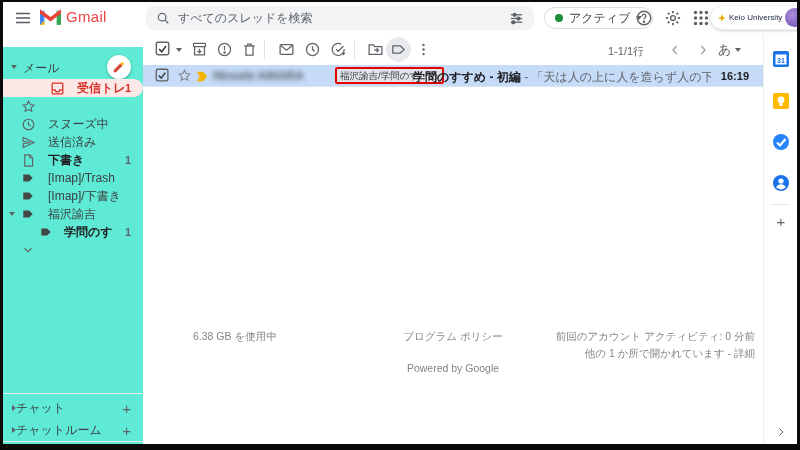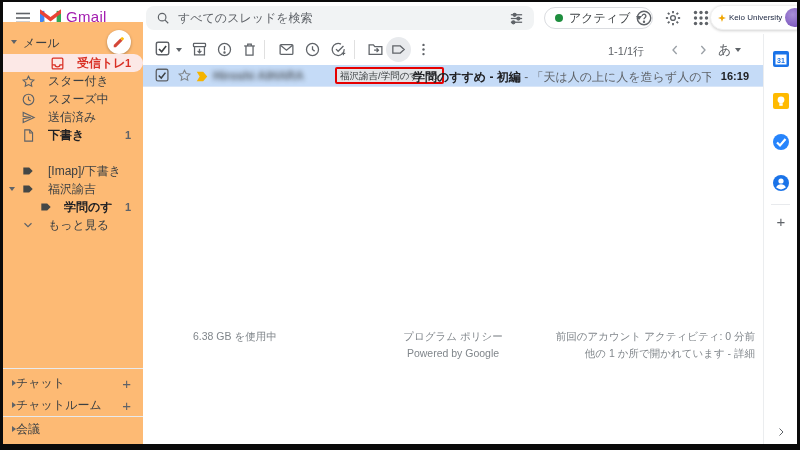--- a/index.html
+++ b/index.html
@@ -4,21 +4,21 @@
 <style>
   * { margin:0; padding:0; box-sizing:border-box; }
   html,body { width:800px; height:450px; font-family:"Liberation Sans","DejaVu Sans",sans-serif; }
   .screen { position:relative; width:800px; height:450px; background:#0a0a0a; }
   .frame  { position:absolute; left:3px; top:2px; right:3px; bottom:6px; background:#fff; overflow:hidden; }
 
   
   .topbar { position:absolute; left:0; top:0; right:0; height:32px; background:#fff; }
   .hamburger { position:absolute; left:11px; top:7px; width:18px; height:18px; cursor:pointer; }
   .logo { position:absolute; left:37px; top:6px; display:flex; align-items:center; gap:5px; }
-  .logo-text { font-size:15px; color:#a21caf; letter-spacing:.3px; }
+  .logo-text { font-size:15px; color:#ef4444; letter-spacing:.3px; }
   .searchbar { position:absolute; left:143px; top:4px; width:388px; height:24px; background:#f1f3f4;
                border-radius:8px; display:flex; align-items:center; }
   .searchbar .sic { margin:0 8px 0 10px; width:14px; height:14px; flex:none; }
   .searchbar input { flex:1; border:none; outline:none; background:transparent; font-size:12px; color:#6d28d9;
                      font-family:inherit; }
   .searchbar input::placeholder { color:#5f6368; }
   .searchbar .tic { margin:0 10px 0 6px; width:15px; height:15px; flex:none; cursor:pointer; }
   .status-pill { position:absolute; left:541px; top:5px; height:22px; border:1px solid #dadce0; border-radius:12px;
                  display:flex; align-items:center; gap:6px; padding:0 10px; font-size:12px; color:#3c4043; cursor:pointer; }
   .gdot { width:8px; height:8px; border-radius:50%; background:#1e8e3e; }
@@ -28,21 +28,21 @@
                border-left:4px solid #5f6368; }
   .hicon { position:absolute; top:7px; width:18px; height:18px; cursor:pointer; }
   .account-badge { position:absolute; left:707px; top:3px; height:25px; background:#fff; border:1px solid #f0f0f0;
                    border-radius:13px; box-shadow:0 1px 3px rgba(0,0,0,.18); display:flex; align-items:center;
                    gap:3px; padding:0 3px 0 7px; cursor:pointer; }
   .badge-text { font-size:8px; color:#202a44; white-space:nowrap; }
   .avatar { width:19px; height:19px; border-radius:50%;
             background:radial-gradient(circle at 40% 35%, #a98fd8 0%, #8765c5 60%, #6f4fb0 100%); }
 
   
-  .leftnav { position:absolute; left:0; top:20px; width:140px; bottom:0; background:#fdba74; }
+  .leftnav { position:absolute; left:0; top:45px; width:140px; bottom:0; background:#5eead4; }
   .mail-head { position:absolute; left:0; top:8px; width:140px; height:24px; }
   .mail-head .tri-down { position:absolute; left:8px; top:10px; }
   .mail-head .mh-label { position:absolute; left:20px; top:5px; font-size:12px; color:#3c4043; }
   .compose { position:absolute; left:104px; top:0; width:24px; height:24px; border:none; background:#fff;
              border-radius:50%; box-shadow:0 1px 3px rgba(0,0,0,.3); cursor:pointer; display:flex;
              align-items:center; justify-content:center; }
   .nav-row { position:absolute; left:0; width:140px; height:18px; display:flex; align-items:center;
              font-size:12px; color:#3c4043; cursor:pointer; }
   .nav-row .nicon { margin-left:18px; width:15px; height:15px; flex:none; display:flex; align-items:center; }
   .nav-row .nlabel { margin-left:12px; flex:1; white-space:nowrap; overflow:hidden; }
@@ -83,21 +83,21 @@
   .chip { display:block; background:#e2e4e7; color:#3c4043; font-size:9.5px; line-height:13px; padding:0 3px;
           border-radius:2px; white-space:nowrap; }
   .subjline { position:absolute; left:270px; top:4px; right:52px; font-size:12px; white-space:nowrap; overflow:hidden; }
   .subj { font-weight:bold; color:#202124; }
   .snip { color:#5f6368; }
   .rtime { position:absolute; right:14px; top:5px; font-size:11px; font-weight:bold; color:#202124; }
 
   .foot { position:absolute; left:0; top:294px; right:0; height:30px; font-size:10.5px; color:#80868b; }
   .f-storage { position:absolute; left:50px; top:2px; }
   .f-center { position:absolute; left:0; right:0; top:2px; text-align:center; }
-  .f-center .l2 { margin-top:3px; color:#80868b; }
+  .f-center .l2 { margin-top:18px; color:#80868b; }
   .f-right { position:absolute; right:8px; top:2px; text-align:right; }
   .f-right .l2 { margin-top:3px; }
 
   
   .rail { position:absolute; right:0; top:32px; width:34px; bottom:0; background:#fff; border-left:1px solid #ebedef; }
   .ricon { position:absolute; left:8px; width:18px; height:18px; cursor:pointer; }
   .rail-div { position:absolute; left:7px; right:7px; top:170px; border-top:1px solid #e8eaed; }
   .rplus { position:absolute; left:8px; top:179px; width:18px; height:18px; font-size:15px; color:#5f6368;
            text-align:center; line-height:18px; cursor:pointer; }
   .rchev { position:absolute; left:11px; top:390px; width:12px; height:12px; cursor:pointer; }
@@ -216,21 +216,20 @@
       </span>
       <span class="nlabel">受信トレイ</span>
       <span class="ncount">1</span>
     </div>
     <div class="nav-row" style="top:50px">
       <span class="nicon">
         <svg viewBox="0 0 24 24" width="15" height="15" fill="none" stroke="#5f6368" stroke-width="1.8">
               <path d="M12 3.5l2.6 5.4 5.9.8-4.3 4.1 1 5.9-5.2-2.8-5.2 2.8 1-5.9-4.3-4.1 5.9-.8z"></path>
             </svg>
       </span>
-      <span class="nlabel">スター付き</span>
     </div>
     <div class="nav-row" style="top:68px">
       <span class="nicon">
         <svg viewBox="0 0 24 24" width="15" height="15" fill="none" stroke="#5f6368" stroke-width="1.8">
               <circle cx="12" cy="12" r="8.5"></circle>
               <path d="M12 7v5.3l3.4 2"></path>
             </svg>
       </span>
       <span class="nlabel">スヌーズ中</span>
     </div>
@@ -245,20 +244,28 @@
     <div class="nav-row bold" style="top:104px">
       <span class="nicon">
         <svg viewBox="0 0 24 24" width="15" height="15" fill="none" stroke="#5f6368" stroke-width="1.8">
               <path d="M6 3h8l4.5 4.5V21H6z"></path>
               <path d="M14 3v5h4.5"></path>
             </svg>
       </span>
       <span class="nlabel">下書き</span>
       <span class="ncount">1</span>
     </div>
+    <div class="nav-row" style="top:122px">
+      <span class="nicon">
+        <svg viewBox="0 0 24 24" width="14" height="14">
+              <path d="M4 6h10l6 6-6 6H4z" fill="#444746"></path>
+            </svg>
+      </span>
+      <span class="nlabel">[Imap]/Trash</span>
+    </div>
     <div class="nav-row" style="top:158px">
       <span class="caret-abs tri-down"></span>
       <span class="nicon">
         <svg viewBox="0 0 24 24" width="14" height="14">
               <path d="M4 6h10l6 6-6 6H4z" fill="#444746"></path>
             </svg>
       </span>
       <span class="nlabel">福沢諭吉</span>
     </div>
     <div class="nav-row" style="top:140px">
@@ -277,21 +284,20 @@
       </span>
       <span class="nlabel">学問のすゝめ</span>
       <span class="ncount">1</span>
     </div>
     <div class="nav-row" style="top:194px">
       <span class="nicon">
         <svg viewBox="0 0 24 24" width="14" height="14" fill="none" stroke="#5f6368" stroke-width="2">
               <polyline points="6,9 12,15 18,9"></polyline>
             </svg>
       </span>
-      <span class="nlabel">もっと見る</span>
     </div>
 
     <div class="chat-div" style="top:346px"></div>
     <div class="chat-row" style="top:352px">
       <span class="tri-right"></span>
       <span class="clabel">チャット</span>
       <span class="cplus">+</span>
     </div>
     <div class="chat-row" style="top:374px">
       <span class="tri-right"></span>

